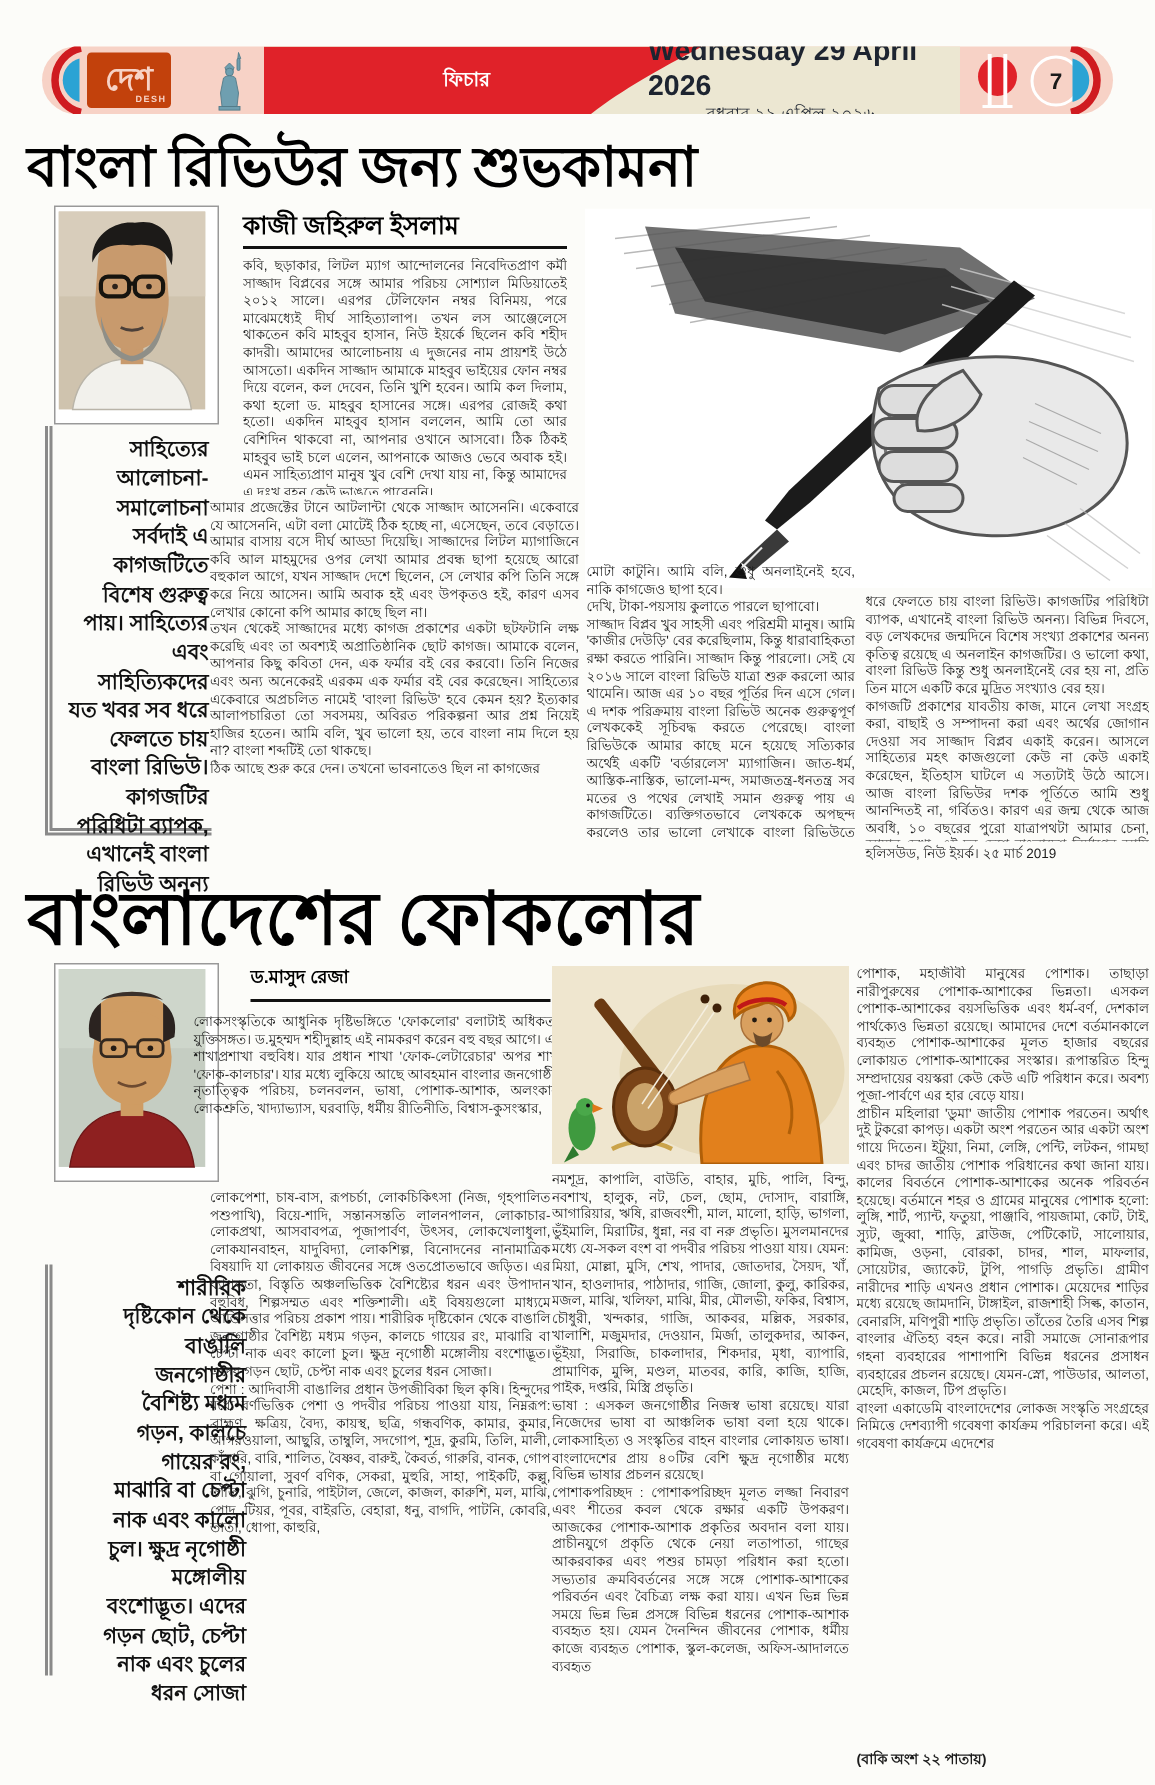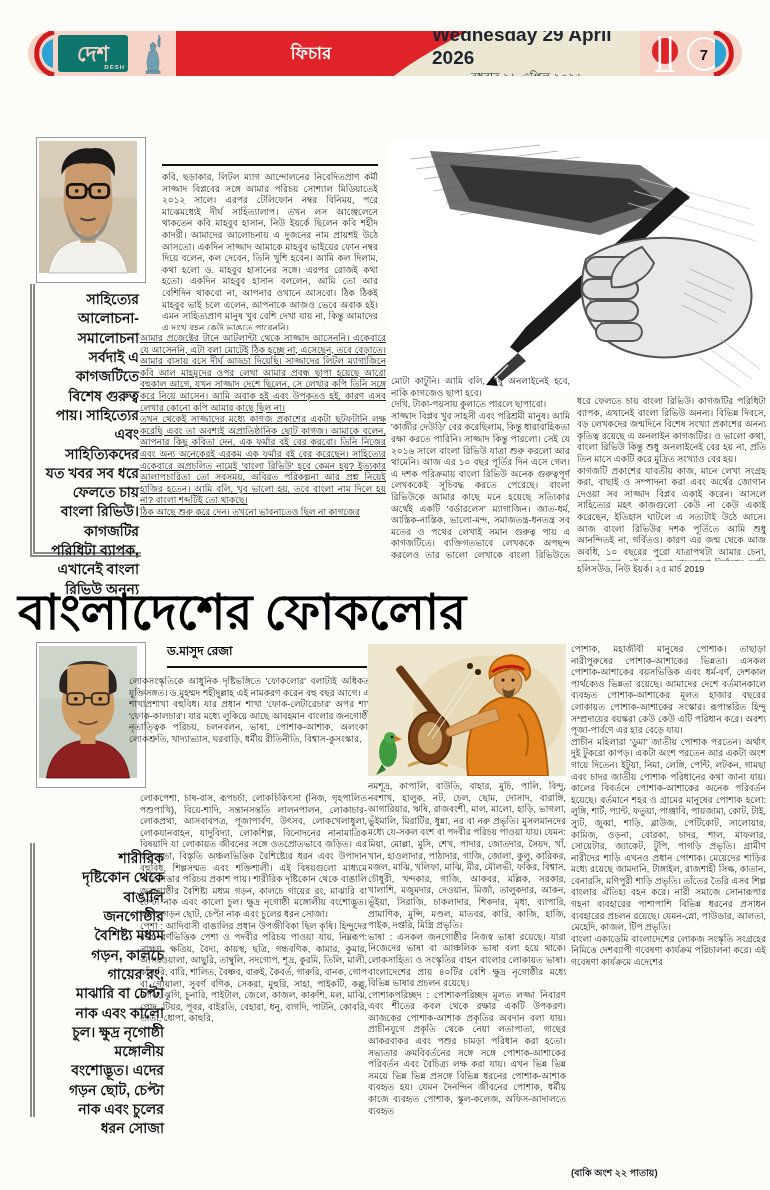--- a/index.html
+++ b/index.html
@@ -3,29 +3,29 @@
 <meta charset="utf-8">
 <style>
   html,body{margin:0;padding:0;background:#e9e9e9;}
   #page{position:relative;width:770px;height:1190px;background:#fcfcf9;margin:0 auto;overflow:hidden;
         font-family:"Liberation Sans","DejaVu Sans",sans-serif;color:#1c1c1c;}
   .abs{position:absolute;}
   
   #hd-bar{left:28px;top:31px;width:714px;height:45px;background:#f7d2c6;border-radius:23px;}
   #hd-capL{left:24px;top:31px;width:36px;height:45px;}
   #hd-capR{left:708px;top:31px;width:36px;height:45px;}
-  #hd-logo{left:58px;top:35px;width:70px;height:37px;background:#0f766e;border-radius:3px;
+  #hd-logo{left:58px;top:35px;width:56px;height:37px;background:#c2410c;border-radius:3px;
            display:flex;align-items:center;justify-content:center;position:absolute;}
   #hd-logo .bn{color:#f7d2c6;font-weight:bold;font-size:21px;line-height:1;}
   #hd-logo .en{position:absolute;right:3px;bottom:2px;color:#f7d2c6;font-size:6px;font-weight:bold;letter-spacing:1px;}
   #hd-statue{left:138px;top:33px;width:30px;height:41px;}
   #hd-mid{left:176px;top:31px;width:464px;height:45px;background:#ece7d2;overflow:hidden;}
   #hd-swoosh{position:absolute;left:0;top:0;width:300px;height:45px;}
   #hd-section{position:absolute;left:0;top:0;width:270px;height:45px;display:flex;align-items:center;justify-content:center;
-              color:#ffffff;font-weight:bold;font-size:17px;}
+              color:#ffffff;font-weight:bold;font-size:13px;}
   #hd-date{position:absolute;right:18px;top:0;width:190px;height:45px;display:flex;flex-direction:column;
            align-items:center;justify-content:center;color:#1d2430;}
   #hd-date .en{font-size:19px;font-weight:bold;line-height:1.25;}
   #hd-date .bn{font-size:11.5px;font-weight:normal;line-height:1.25;}
   #hd-emblem{left:646px;top:34px;width:38px;height:39px;}
   #hd-pageno{left:687px;top:37px;width:30px;height:30px;border:2px solid #fff;border-radius:50%;
              display:flex;align-items:center;justify-content:center;position:absolute;
              color:#1a1a1a;font-size:15px;font-weight:bold;background:transparent;}
   
   .headline{font-weight:bold;color:#000;letter-spacing:0px;font-family:"Liberation Serif","DejaVu Serif",serif;}
@@ -35,21 +35,21 @@
   #a1-byline{left:162px;top:138px;width:220px;}
   #a1-byline-rule{left:162px;top:164px;width:216px;height:2px;background:#111;}
   #a2-byline{left:167px;top:642px;width:200px;font-size:12px;}
   #a2-byline-rule{left:167px;top:666px;width:200px;height:2px;background:#111;}
   .photo{border:1px solid #999;background:#fff;padding:2px;}
   #a1-photo{left:36px;top:137px;width:104px;height:140px;}
   #a2-photo{left:36px;top:642px;width:104px;height:140px;}
   .photo svg{display:block;}
   .bodycol{font-size:9px;line-height:11.6px;text-align:justify;overflow:hidden;white-space:pre-line;color:#1c1c1c;}
   #a1-intro{left:162px;top:172px;width:216px;height:158px;}
-  #a1-col1{left:140px;top:333px;width:246px;height:245px;text-decoration:underline;}
+  #a1-col1{left:140px;top:333px;width:246px;height:245px;}
   #a1-col2{left:391px;top:376px;width:179px;height:182px;}
   #a1-col3{left:577px;top:396px;width:189px;height:165px;}
   #a1-signoff{left:577px;top:562px;width:189px;font-size:9px;}
   #a1-art{left:390px;top:139px;width:378px;height:253px;}
   .pullquote{font-size:14px;font-weight:bold;line-height:1.38;text-align:right;color:#111;
              border-left:5px double #8a8a8a;padding:6px 2px 10px 8px;}
   #a1-quote{left:30px;top:284px;width:96px;height:252px;border-bottom:5px double #8a8a8a;}
   #a2-quote{left:30px;top:843px;width:96px;height:258px;padding-left:33px;}
   #a2-intro{left:129px;top:676px;width:246px;height:114px;}
   #a2-col1{left:140px;top:793px;width:227px;height:394px;}
@@ -107,39 +107,41 @@
   </svg>
   <div class="abs" id="hd-pageno">
     <span>7</span>
   </div>
 
   <svg class="abs" id="hd-capR" viewBox="0 0 36 45">
     <path d="M6 1 A22 22 0 0 1 6 44" fill="none" stroke="#cf1b20" stroke-width="5"></path>
     <path d="M7 8 A15 15 0 0 1 7 37 Z" fill="#2ba3d4"></path>
   </svg>
 
+  <div class="abs headline" id="a1-headline">বাংলা রিভিউর জন্য শুভকামনা</div>
 
   <div class="abs photo" id="a1-photo">
     <svg viewBox="0 0 104 140" width="98" height="134">
       <rect width="104" height="140" fill="#cfc3ae"></rect>
       <rect x="0" y="0" width="104" height="60" fill="#d8cdbb"></rect>
       <path d="M10 140 C14 112 34 104 52 104 C70 104 90 112 94 140 Z" fill="#f2f1ec" stroke="#b9b4a8"></path>
       <rect x="44" y="92" width="16" height="16" fill="#c89a6d"></rect>
       <path d="M28 34 C28 16 76 16 76 34 L78 62 C78 84 68 98 52 98 C36 98 26 84 26 62 Z" fill="#c89a6d"></path>
       <path d="M24 36 C22 14 44 6 54 8 C72 4 84 18 80 38 C76 26 66 22 52 24 C38 22 28 26 24 36 Z" fill="#1c1a18"></path>
       <path d="M30 74 C34 94 46 102 52 102 C58 102 70 94 74 74 C74 92 66 104 52 106 C38 104 30 92 30 74 Z" fill="#8f8f88"></path>
       <rect x="30" y="46" width="20" height="14" rx="5" fill="none" stroke="#16140f" stroke-width="3"></rect>
       <rect x="54" y="46" width="20" height="14" rx="5" fill="none" stroke="#16140f" stroke-width="3"></rect>
       <line x1="50" y1="51" x2="54" y2="51" stroke="#16140f" stroke-width="3"></line>
       <circle cx="40" cy="53" r="2" fill="#2a211a"></circle>
       <circle cx="64" cy="53" r="2" fill="#2a211a"></circle>
       <path d="M44 82 Q52 86 60 82" stroke="#4c4039" stroke-width="2" fill="none"></path>
     </svg>
   </div>
 
+  <div class="abs byline" id="a1-byline">কাজী জহিরুল ইসলাম</div>
   <div class="abs" id="a1-byline-rule"></div>
 
   <div class="abs bodycol" id="a1-intro">কবি, ছড়াকার, লিটল ম্যাগ আন্দোলনের নিবেদিতপ্রাণ কর্মী সাজ্জাদ বিপ্লবের সঙ্গে আমার পরিচয় সোশ্যাল মিডিয়াতেই ২০১২ সালে। এরপর টেলিফোন নম্বর বিনিময়, পরে মাঝেমধ্যেই দীর্ঘ সাহিত্যালাপ। তখন লস আঞ্জেলেসে থাকতেন কবি মাহবুব হাসান, নিউ ইয়র্কে ছিলেন কবি শহীদ কাদরী। আমাদের আলোচনায় এ দুজনের নাম প্রায়শই উঠে আসতো। একদিন সাজ্জাদ আমাকে মাহবুব ভাইয়ের ফোন নম্বর দিয়ে বলেন, কল দেবেন, তিনি খুশি হবেন। আমি কল দিলাম, কথা হলো ড. মাহবুব হাসানের সঙ্গে। এরপর রোজই কথা হতো। একদিন মাহবুব হাসান বললেন, আমি তো আর বেশিদিন থাকবো না, আপনার ওখানে আসবো। ঠিক ঠিকই মাহবুব ভাই চলে এলেন, আপনাকে আজও ভেবে অবাক হই। এমন সাহিত্যপ্রাণ মানুষ খুব বেশি দেখা যায় না, কিন্তু আমাদের এ দুঃখ বহন কেউ ভাঙতে পারেননি।</div>
 
   <svg class="abs" id="a1-art" viewBox="0 0 378 253">
     <rect width="378" height="253" fill="#ffffff"></rect>
     <g stroke="#9a9a9a" stroke-width="1" opacity="0.7">
       <path d="M20 20 L150 6"></path>
         <path d="M26 30 L168 12"></path>
         <path d="M34 40 L190 18"></path>

